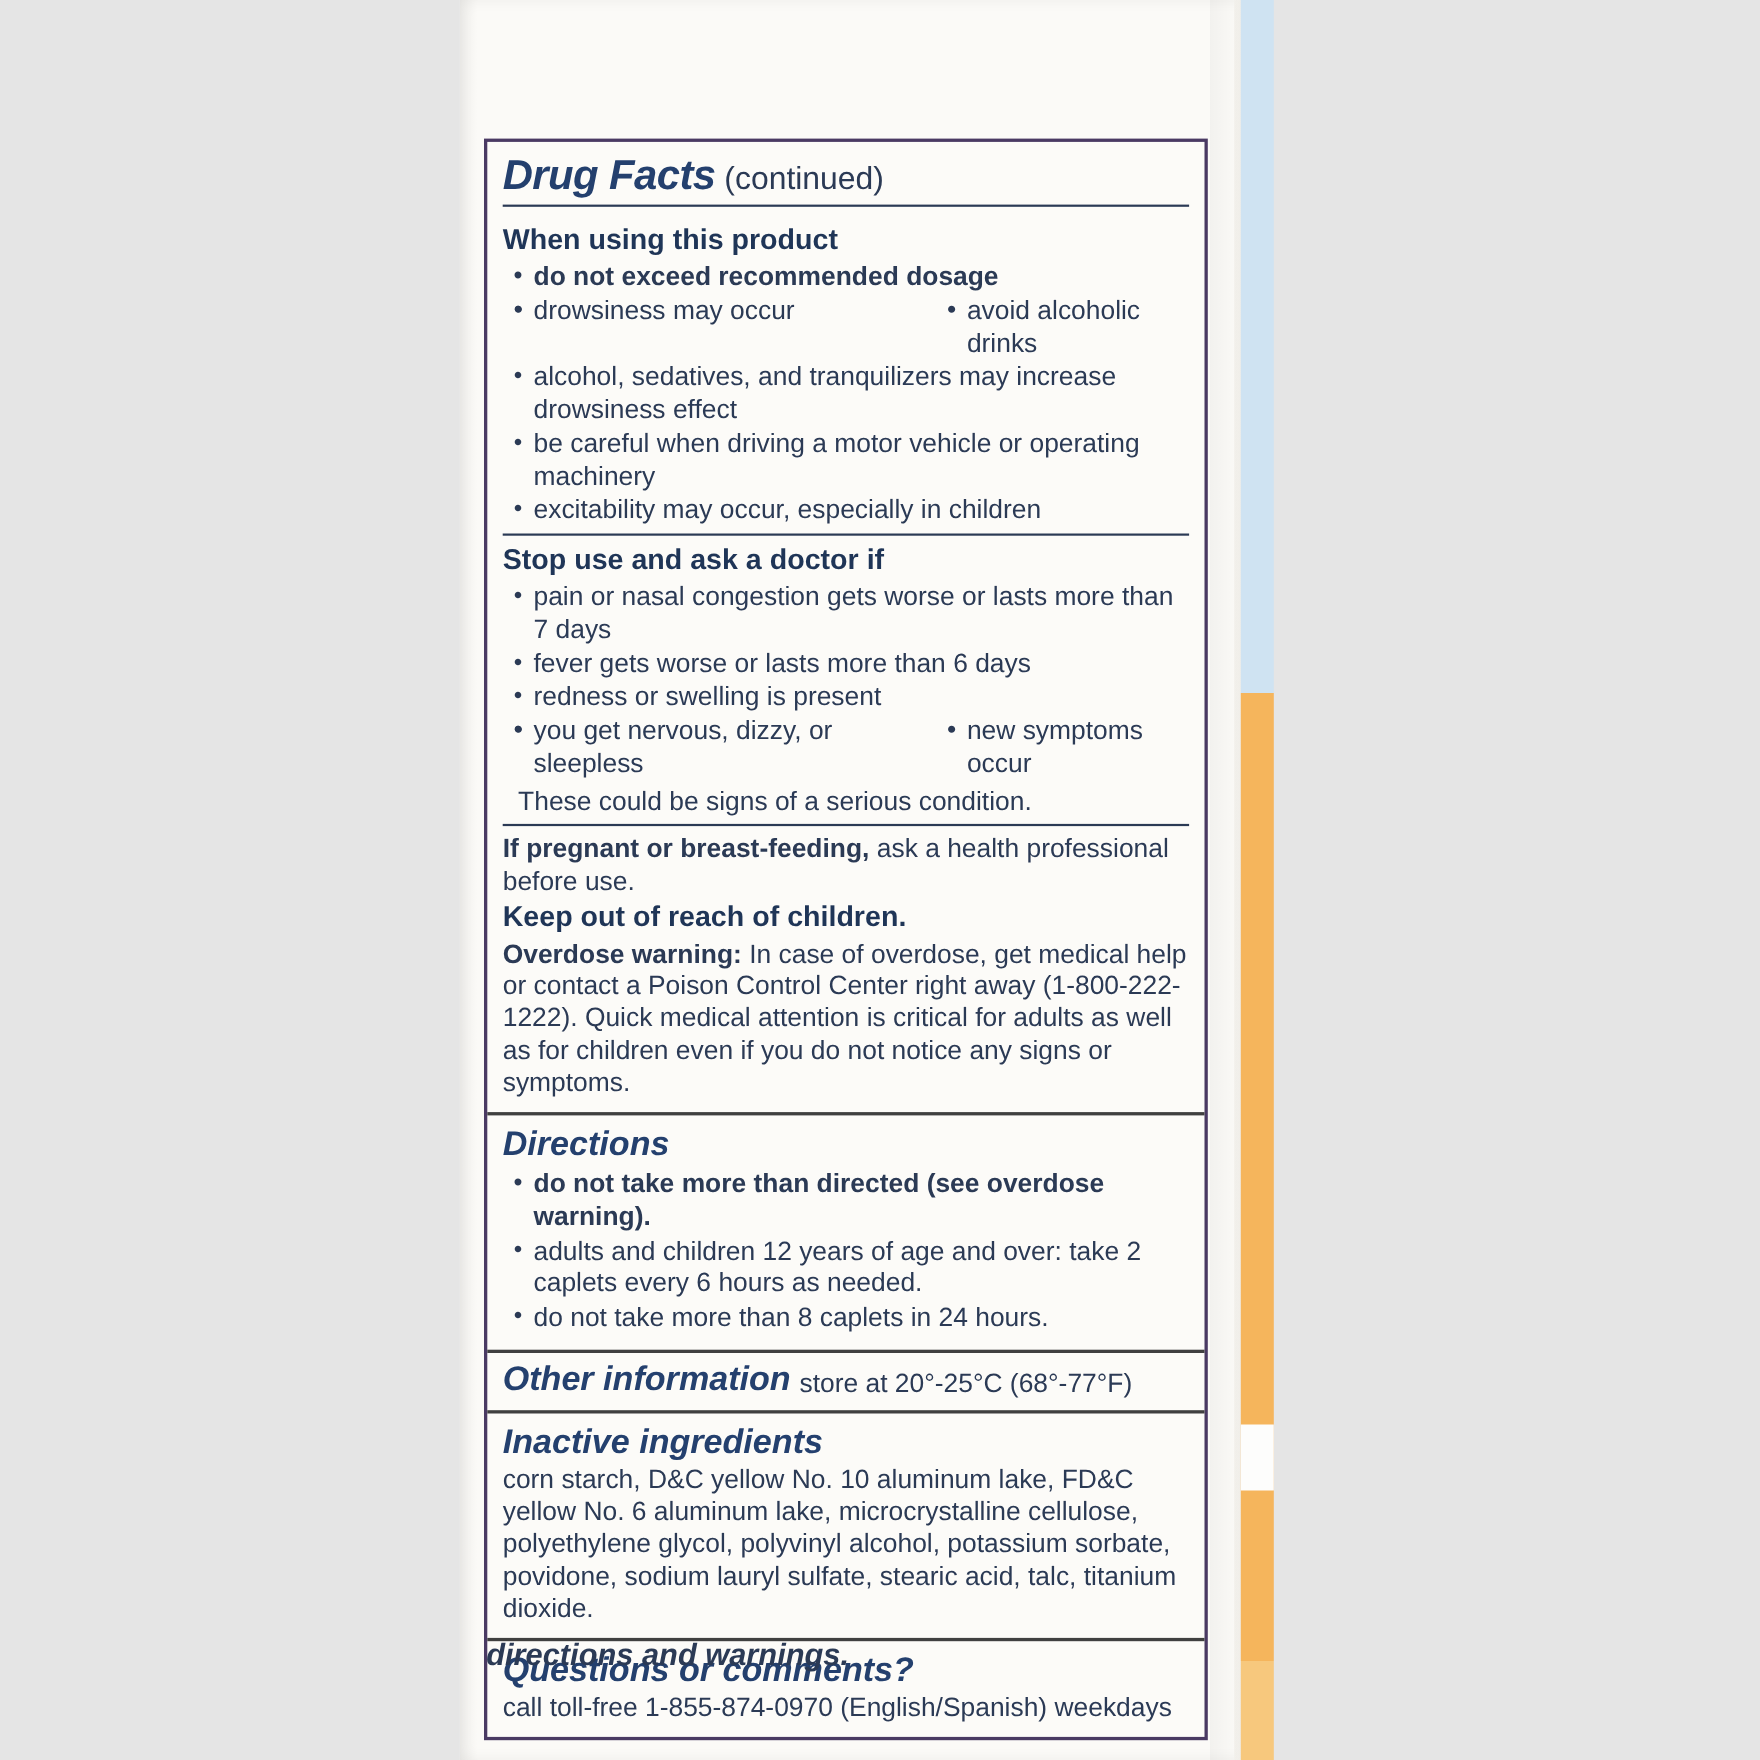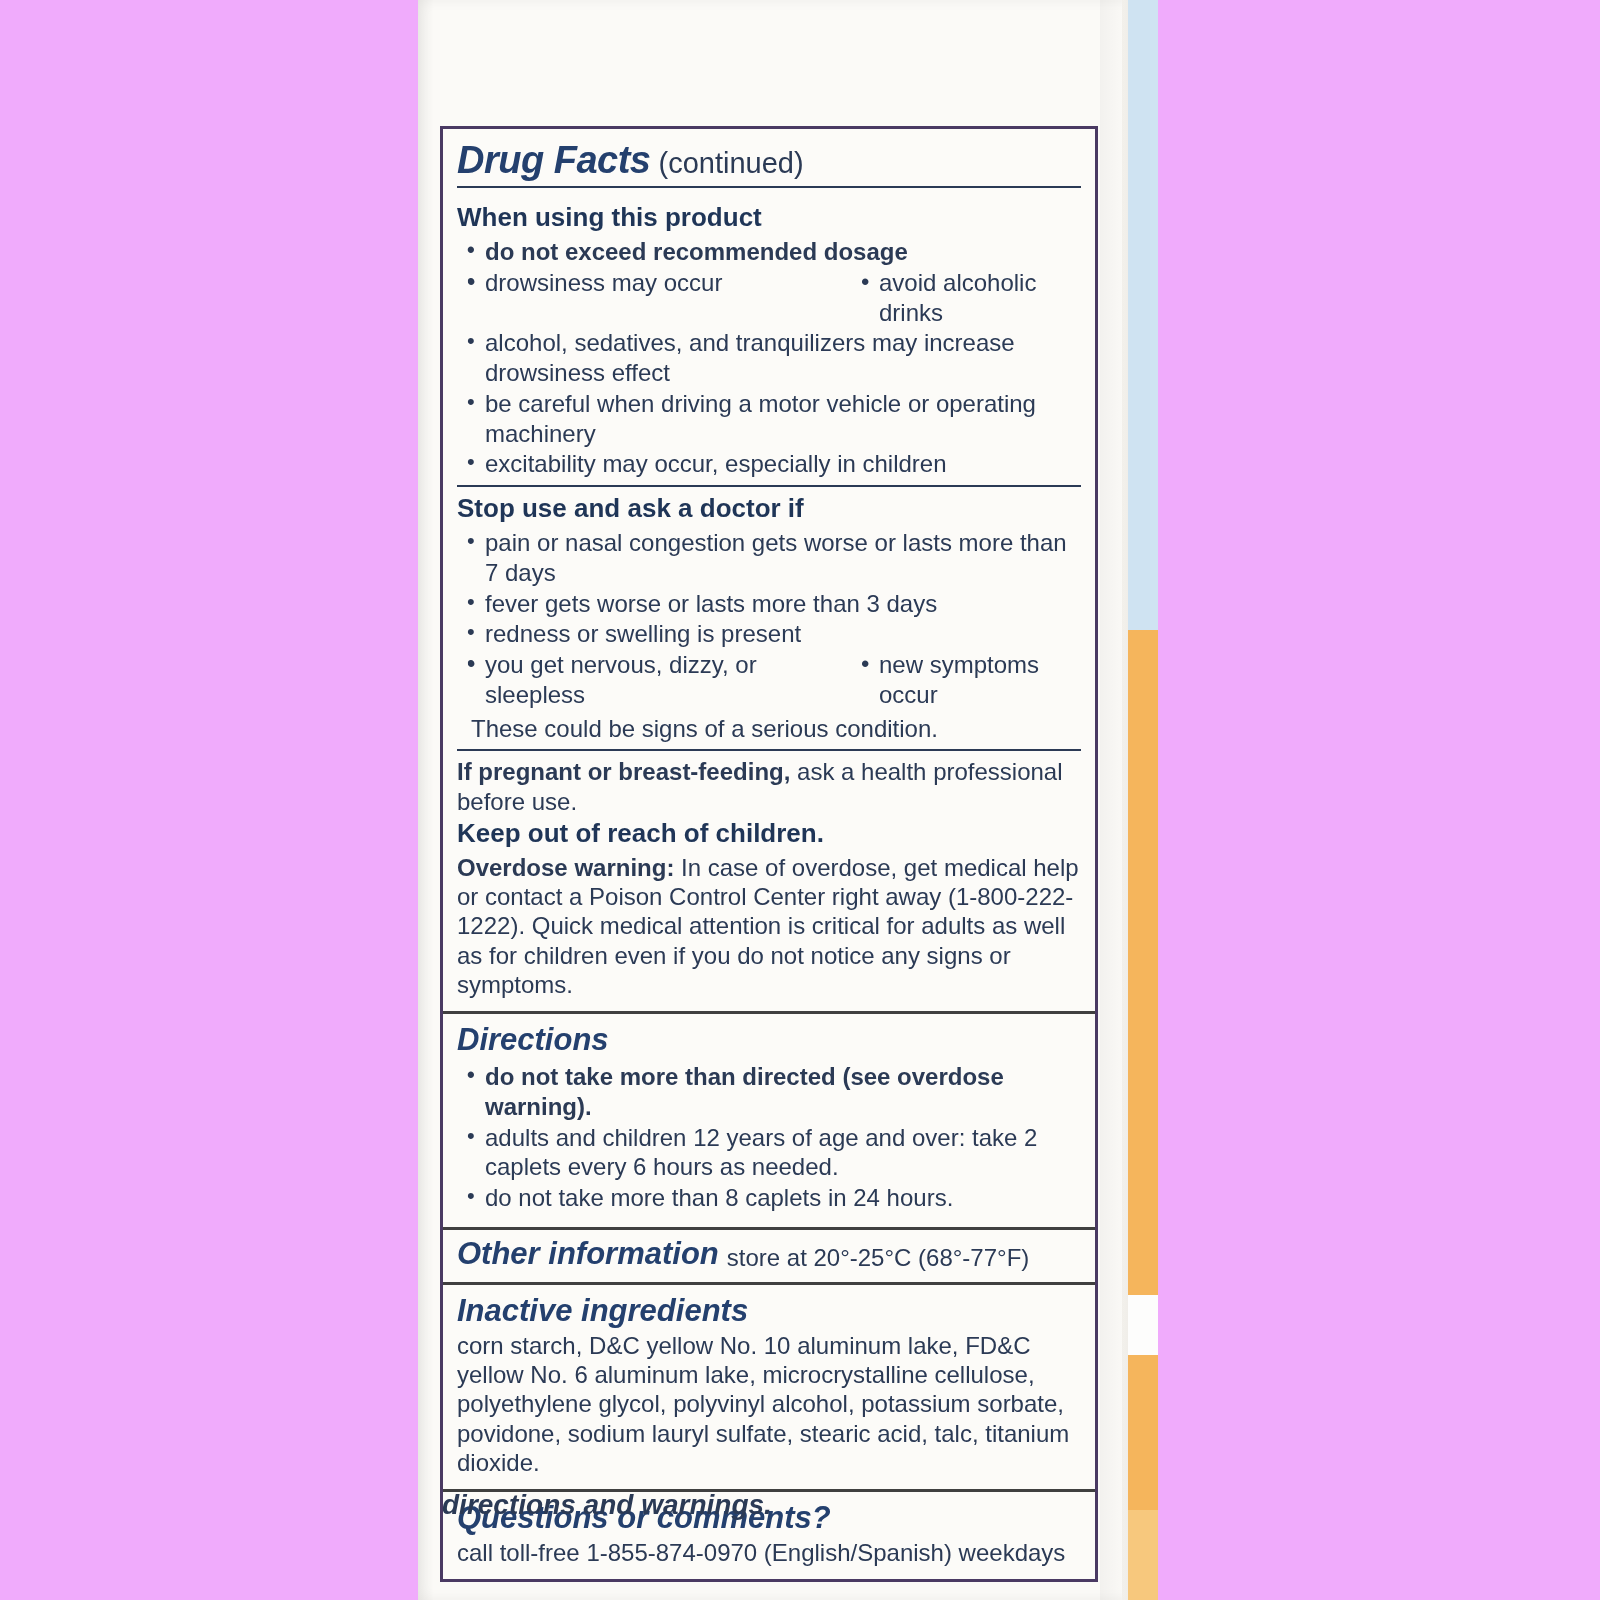--- a/index.html
+++ b/index.html
@@ -12,21 +12,21 @@
     height: 1600px;
     position: relative;
     overflow: hidden;
     font-family: "Liberation Sans", sans-serif;
   }
 
   
   .scene {
     position: absolute;
     inset: 0;
-    background: #f0abfc;
+    background: #e5e5e5;
   }
   .carton {
     position: absolute;
     left: 418px;
     top: 0px;
     width: 726px;
     height: 1600px;
     background: #fbfaf7;
     box-shadow: 0 0 14px rgba(0,0,0,0.06) inset;
   }
@@ -249,21 +249,21 @@
         </li>
         <li>alcohol, sedatives, and tranquilizers may increase drowsiness effect</li>
         <li>be careful when driving a motor vehicle or operating machinery</li>
         <li>excitability may occur, especially in children</li>
       </ul>
       <div class="hairline-inner"></div>
 
       <div class="head">Stop use and ask a doctor if</div>
       <ul class="bullets">
         <li>pain or nasal congestion gets worse or lasts more than 7 days</li>
-        <li>fever gets worse or lasts more than 3 days</li>
+        <li>fever gets worse or lasts more than 6 days</li>
         <li>redness or swelling is present</li>
         <li style="padding-left:0;">
           <div class="li-two">
             <div class="col-a" style="position:relative;padding-left:24px;">
               <span style="position:absolute;left:6px;top:-1px;">•</span>
               <span>you get nervous, dizzy, or sleepless</span>
             </div>
             <div class="col-b" style="position:relative;padding-left:24px;">
               <span style="position:absolute;left:6px;top:-1px;">•</span>
               <span>new symptoms occur</span>

